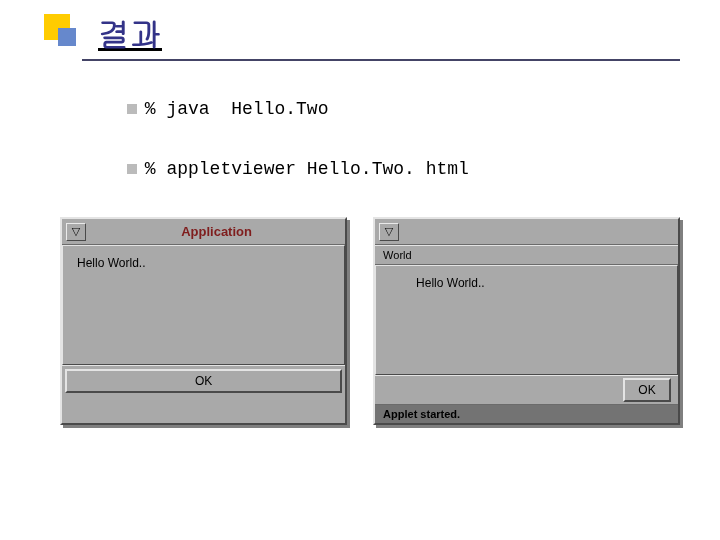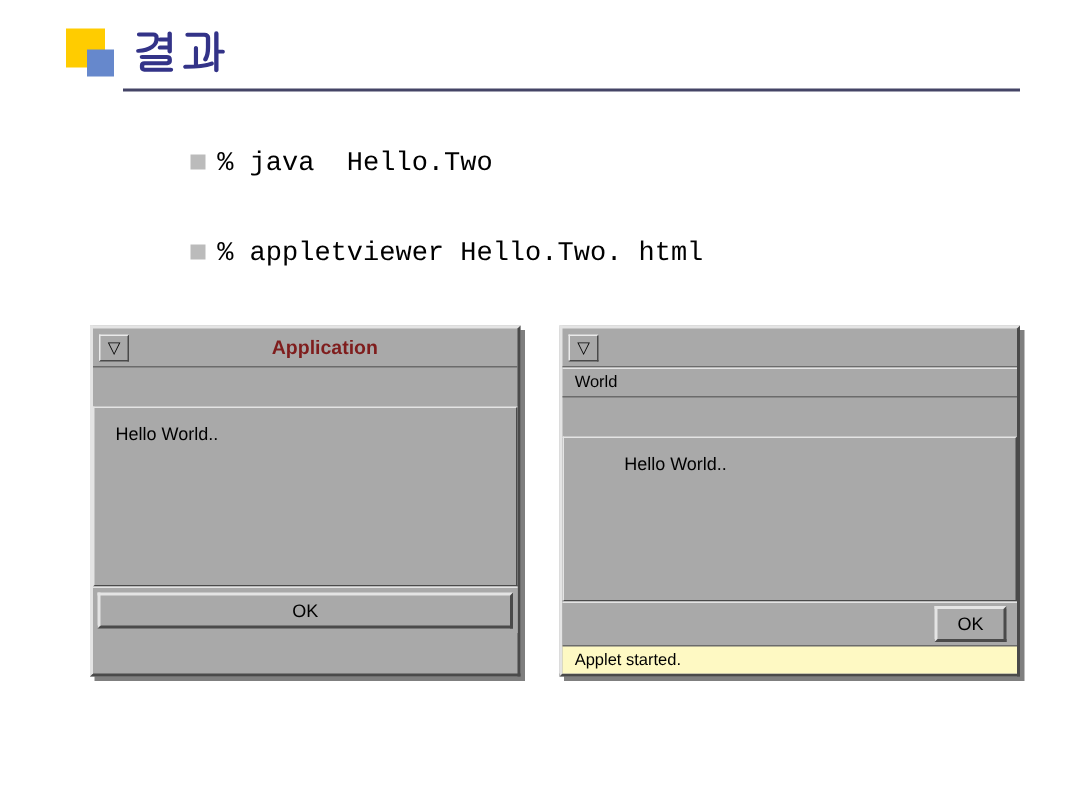--- a/index.html
+++ b/index.html
@@ -9,22 +9,23 @@
     height: 540px;
     background: #ffffff;
     font-family: sans-serif;
     position: relative;
   }
   .slide {
     padding: 10px 40px 20px 40px;
   }
   .title-row {
     display: flex;
-    align-items: flex-end;
-    gap: 0;
+    align-items: flex-start;
+    gap: 10px;
+    text-decoration: underline;
   }
   .title-bullet {
     width: 40px;
     height: 40px;
     position: relative;
     flex-shrink: 0;
   }
   .title-bullet .sq-back {
     position: absolute;
     width: 26px;
@@ -118,21 +119,20 @@
     text-align: center;
     font-size: 13px;
     font-weight: bold;
     font-family: "Arial Black", sans-serif;
     color: #7f1d1d;
   }
   .titlebar-text.small { font-size: 11px; }
   .client {
     background: #a9a9a9;
     padding: 0;
-    margin-top: 26px;
   }
   .menubar {
     font-size: 11px;
     padding: 3px 8px;
     border-top: 1px solid #e4e4e4;
     border-bottom: 1px solid #6b6b6b;
   }
   .content {
     background: #a9a9a9;
     height: 120px;
@@ -163,21 +163,22 @@
     padding: 3px 10px;
     text-align: center;
   }
   .btn.wide { width: 100%; }
   .btn.narrow { width: 48px; margin-right: 4px; align-self: flex-end; }
   .btn-row.right { justify-content: flex-end; padding: 2px 3px; }
   .statusbar {
     font-size: 11px;
     padding: 3px 8px;
     border-top: 1px solid #6b6b6b;
-    background: #fef9c3;
+    background: #737373;
+    font-weight: bold;
   }
 </style>
 </head>
 <body>
 
 <div class="slide">
 
   <div class="title-row">
     <div class="title-bullet">
       <div class="sq-back"></div>

